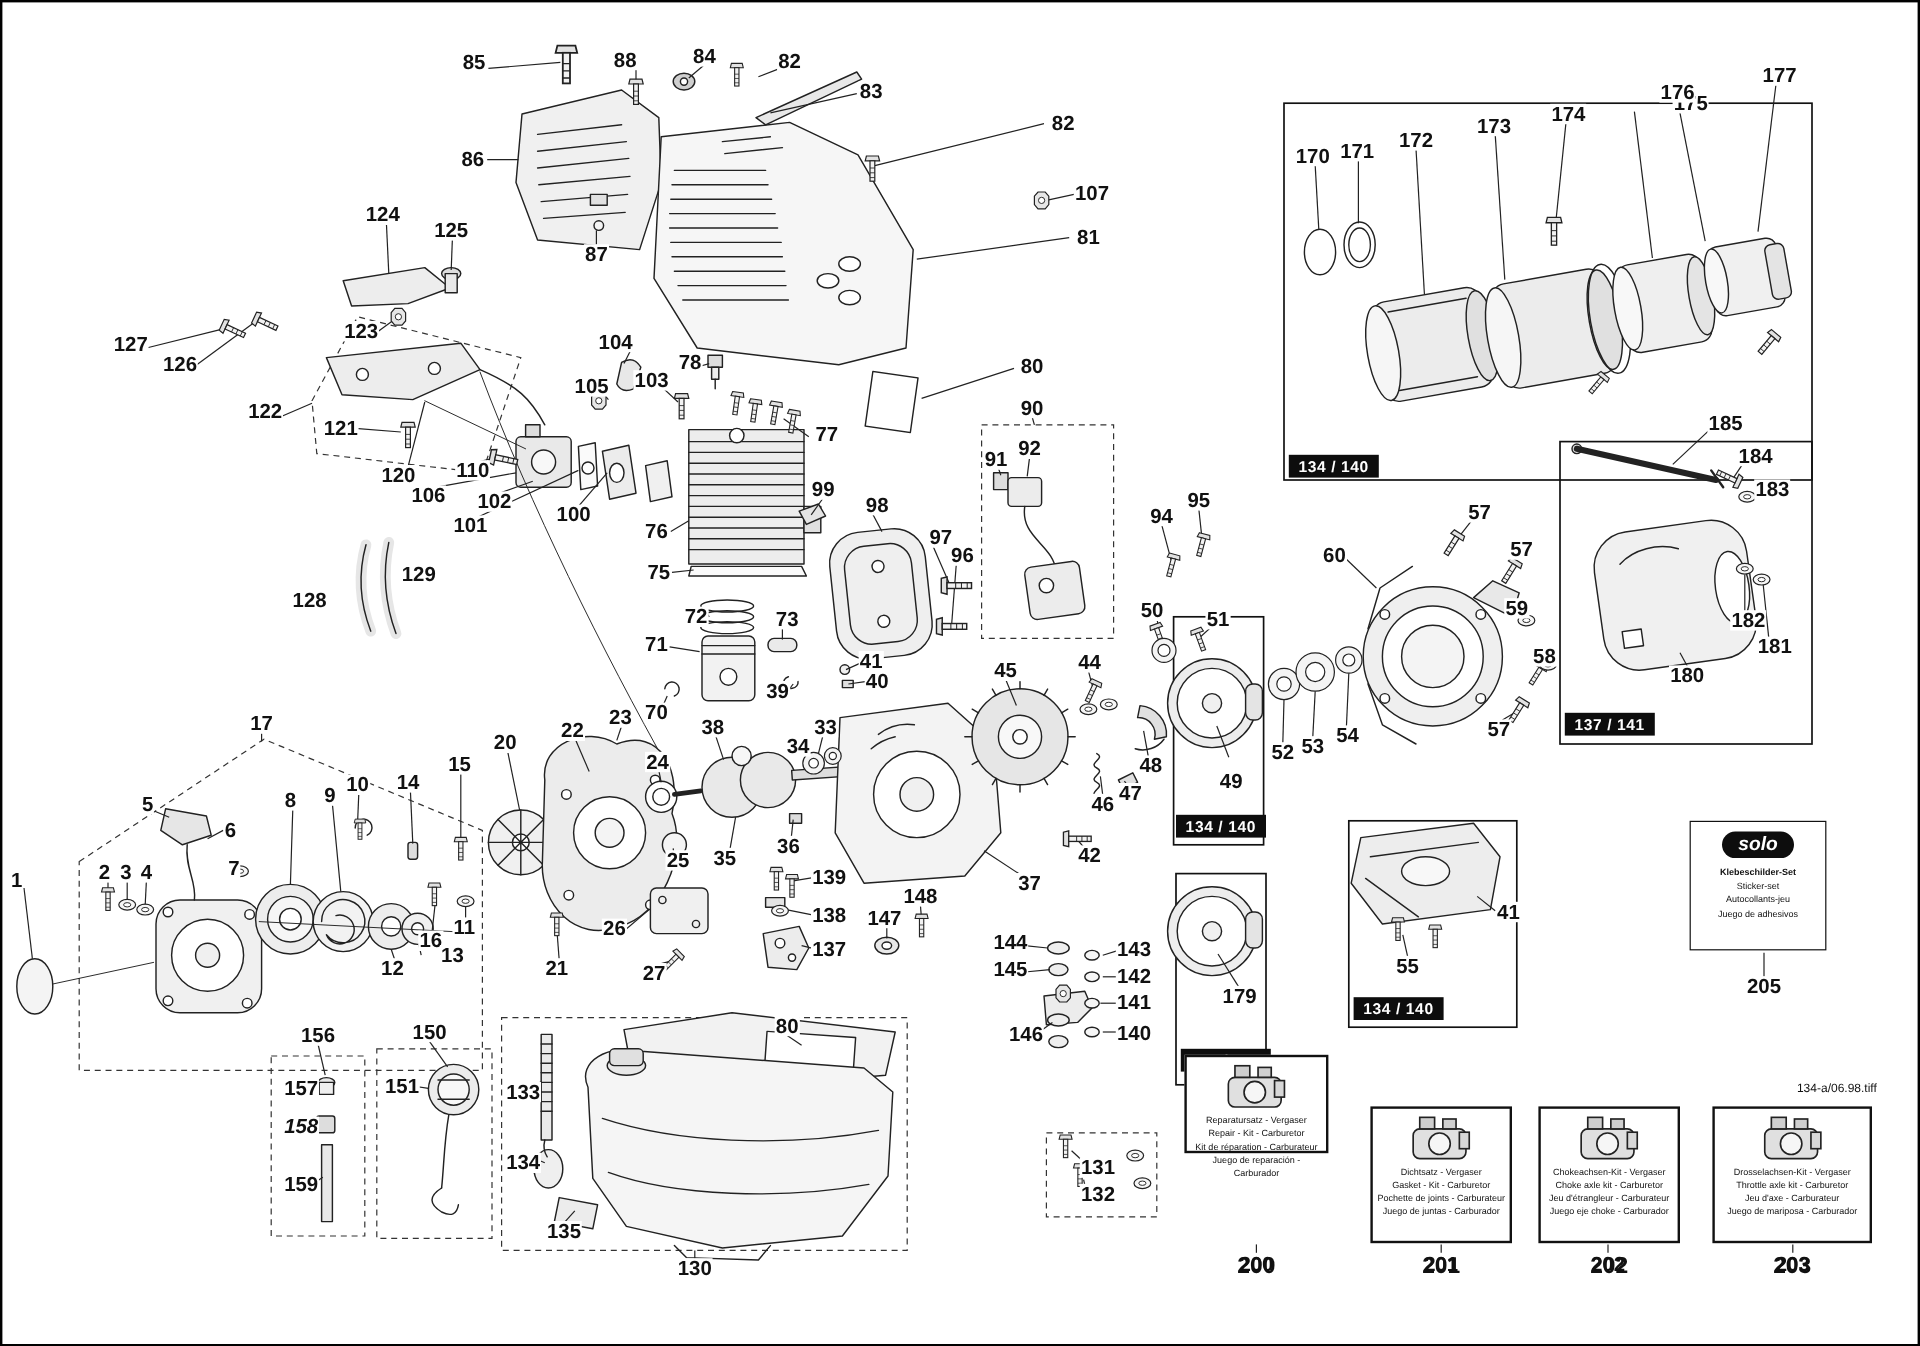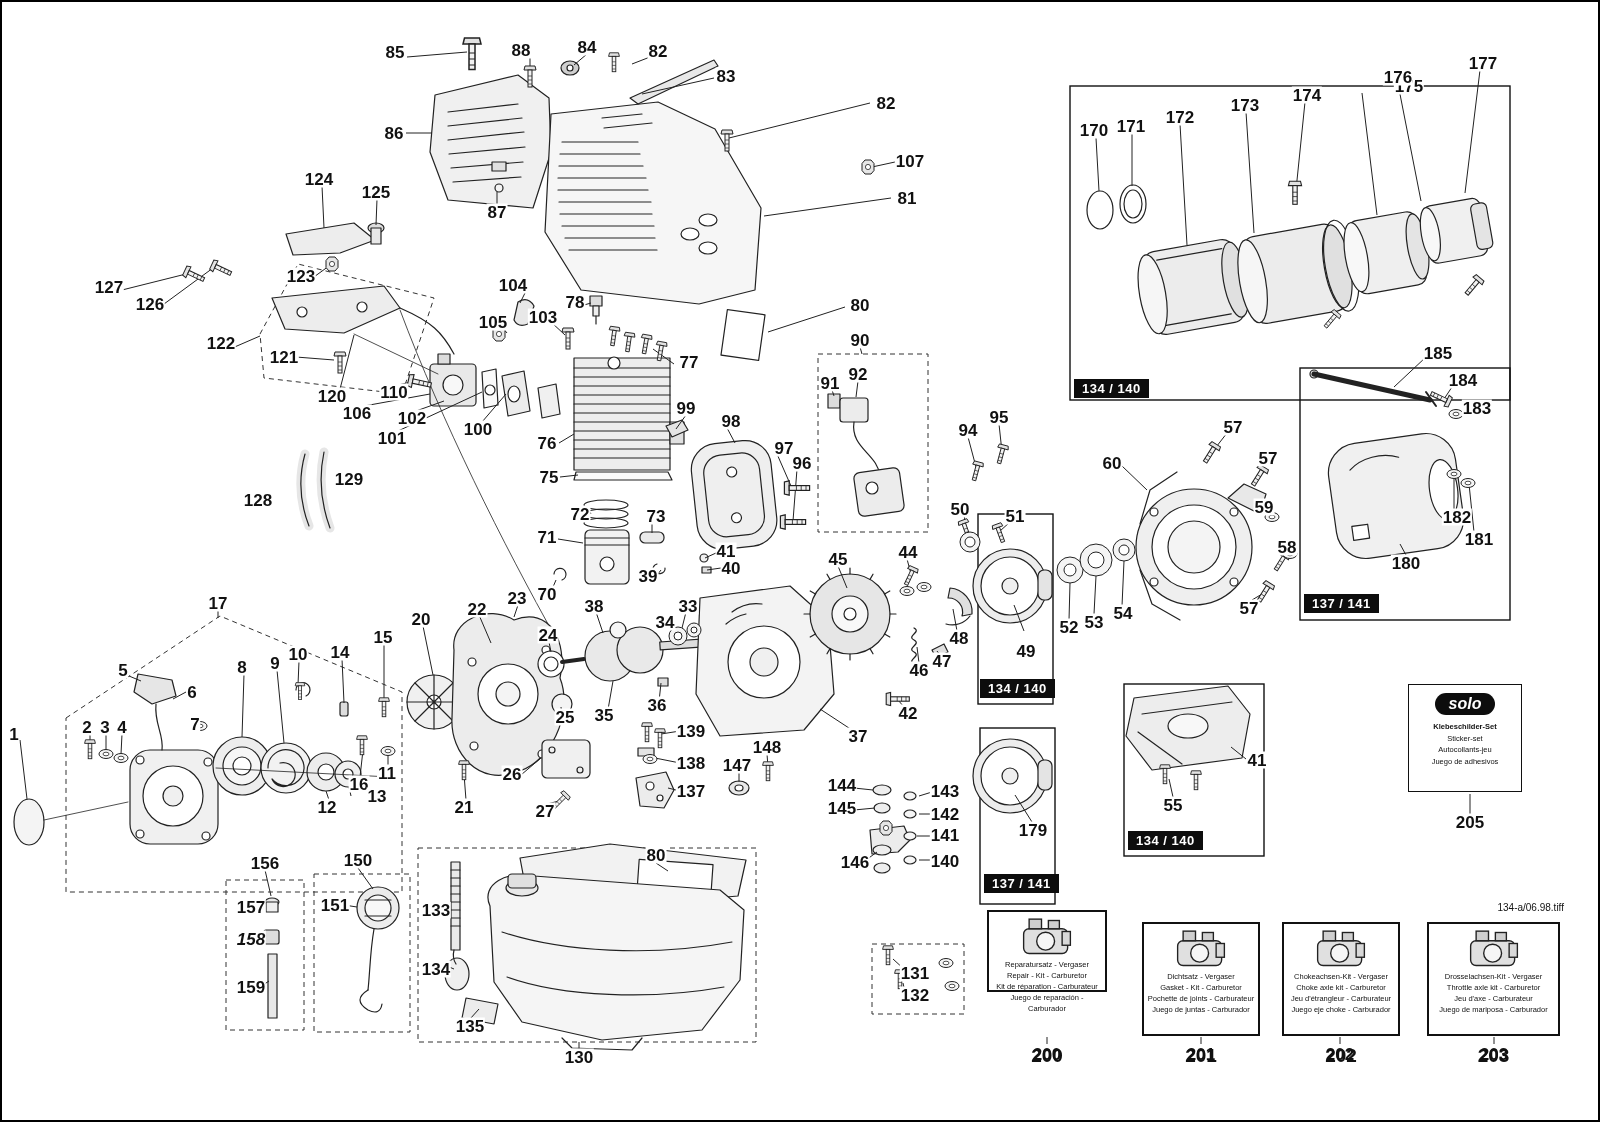--- a/index.html
+++ b/index.html
@@ -756,21 +756,21 @@
       <div class="part-label" style="left: 1468px; top: 820px;">205</div>
     </div>
 <div id="badges">
       <div class="badge" style="left: 1072px; top: 377px;">134 / 140</div>
       <div class="badge" style="left: 1302px; top: 592px;">137 / 141</div>
       <div class="badge" style="left: 978px; top: 677px;">134 / 140</div>
       <div class="badge" style="left: 982px; top: 872px;">137 / 141</div>
       <div class="badge" style="left: 1126px; top: 829px;">134 / 140</div>
     </div>
 
-<div class="kit-box" style="left:985px;top:908px;width:120px;height:82px">
+<div class="kit-box" style="left:985px;top:877px;width:120px;height:82px">
   <svg class="kit-icon" width="60" height="44" viewBox="-20 -16 42 32">
         <use href="#carb"></use>
       </svg>
   <div class="kit-text">
     <div>Reparatursatz - Vergaser</div>
     <div>Repair - Kit - Carburetor</div>
     <div>Kit de réparation - Carburateur</div>
     <div>Juego de reparación - Carburador</div>
   </div>
 </div>

